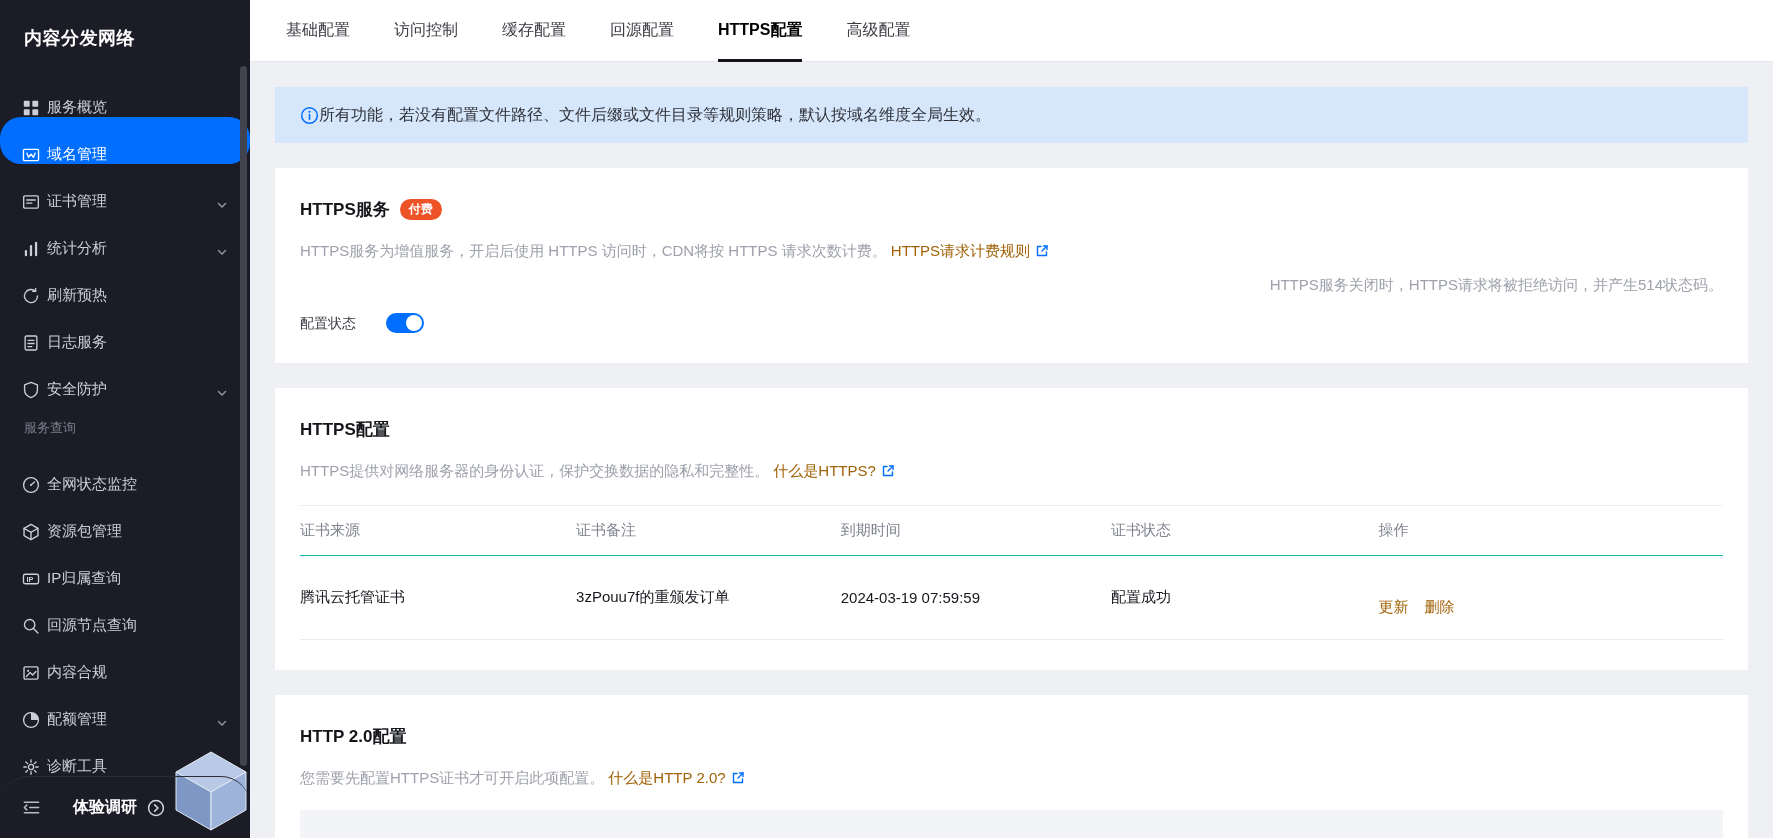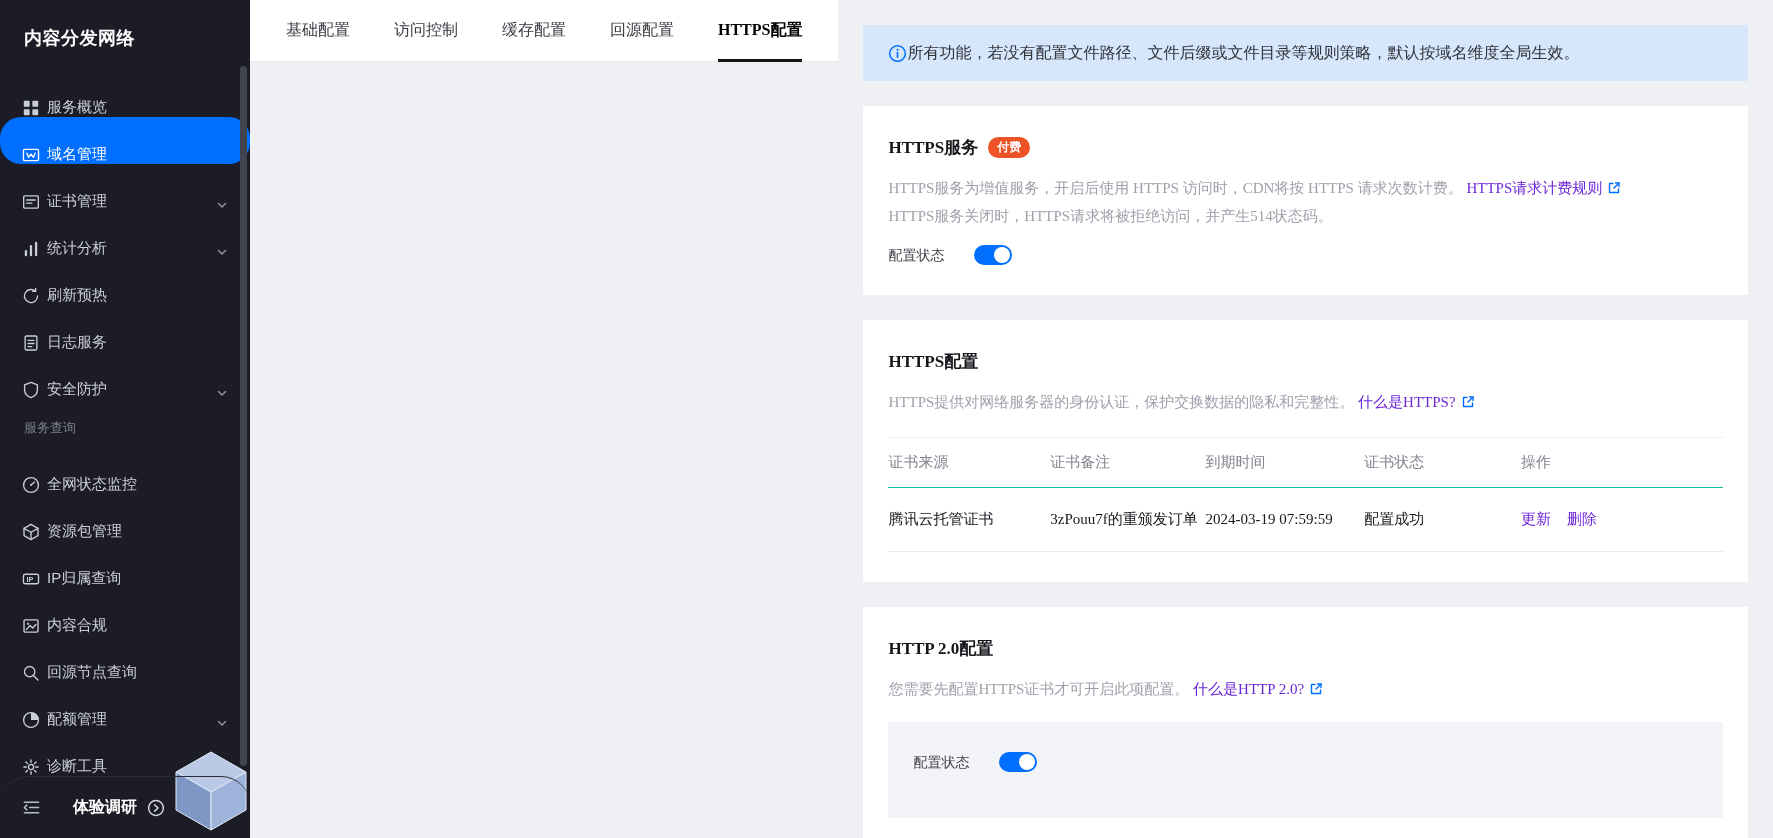--- a/index.html
+++ b/index.html
@@ -23,37 +23,37 @@
   .sb-scroll { position:absolute; top:66px; right:3px; width:7px; height:700px; background:#41434f; border-radius:4px; }
   .sb-footer { position:absolute; left:0; right:0; bottom:0; height:62px; border-top:1px solid #2b2d39; display:flex; align-items:center; padding:0 22px; gap:32px; z-index:4;border-radius:29px; }
   .collapse-btn { display:flex; cursor:pointer; color:#b9bcc7; }
   .collapse-btn svg { width:19px; height:19px; }
   .survey { display:flex; align-items:center; gap:10px; font-size:16px; font-weight:700; color:#fff; cursor:pointer; }
   .survey .circle-ic { display:flex; color:#d6d8e0; }
   .survey .circle-ic svg { width:18px; height:18px; }
   .cube-deco { position:absolute; right:-4px; bottom:2px; z-index:3; pointer-events:none; }
 
   
-  .main { flex:1; display:flex; flex-direction:row; min-width:0;font-family:Liberation Serif, serif; }
+  .main { flex:1; display:flex; flex-direction:column; min-width:0; }
   .tabbar { background:#fff; height:62px; display:flex; align-items:stretch; padding:0 14px; border-bottom:1px solid #e7e8ee; flex-shrink:0; }
   .tab { display:flex; align-items:center; padding:0 22px; font-size:16px; color:#3c3c44; cursor:pointer; position:relative; }
   .tab.active { color:#000; font-weight:700; }
   .tab.active::after { content:""; position:absolute; left:22px; right:22px; bottom:-1px; height:3px; background:#15161a; }
 
   .content { flex:1; padding:25px; overflow:hidden; }
   .banner { background:#d6e7fb; height:56px; display:flex; align-items:center; gap:0; padding:0 25px; font-size:16px; color:#30323a; margin-bottom:25px; }
   .banner .info-ic { display:flex; flex-shrink:0; }
 
   .card { background:#fff; padding:30px 25px; margin-bottom:25px; }
   .card-title-row { display:flex; align-items:center; gap:10px; }
   .card-title { font-size:17px; font-weight:700; color:#14161a; }
   .badge { background:#ee5227; color:#fff; font-size:12px; line-height:1; padding:4px 9px 5px; border-radius:11px; font-weight:700; }
   .desc { margin-top:17px; font-size:15px; color:#9ea1ab; line-height:25px; }
-  .desc.tight { margin-top:3px; }
-  .link { color:#6d28d9; cursor:pointer; }
+  .desc.tight { margin-top:9px;text-align:right; }
+  .link { color:#a16207; cursor:pointer;margin-top:20px; }
   .ext-ic { display:inline-flex; vertical-align:-2px; margin-left:5px; }
   .status-row { margin-top:16px; display:flex; align-items:flex-end; gap:30px; font-size:14px; color:#3e4048; }
   .toggle { width:38px; height:20px; border-radius:10px; background:#006eff; position:relative; cursor:pointer; flex-shrink:0; }
   .toggle::after { content:""; position:absolute; top:2px; left:20px; width:16px; height:16px; border-radius:50%; background:#fff; }
 
   .cert-table { width:100%; border-collapse:collapse; margin-top:22px; }
   .cert-table th { font-weight:400; color:#81858f; font-size:15px; text-align:left; padding:15px 0;
                    border-top:1px solid #eceef2; border-bottom:1px solid #14b8a6; }
   .cert-table td { font-size:15px; color:#16181d; padding:22px 0; border-bottom:1px solid #e9ebf0; }
   .actions { display:flex; gap:16px; }
@@ -192,37 +192,37 @@
           <svg viewBox="0 0 16 16" fill="none" stroke="currentColor" stroke-width="1.2">
               <rect x="1.3" y="3.8" width="13.4" height="8.4" rx="1.5"></rect>
               <text x="4" y="10.7" font-size="6.5" fill="currentColor" stroke="none" font-weight="bold">IP</text>
             </svg>
         </span>
         <span>IP归属查询</span>
       </div>
 
       <div class="sb-item">
         <span class="ic">
+          <svg viewBox="0 0 16 16" fill="none" stroke="currentColor" stroke-width="1.2" stroke-linecap="round">
+              <circle cx="6.8" cy="6.8" r="4.6"></circle>
+              <path d="M10.2 10.2 14.2 14.2"></path>
+            </svg>
+        </span>
+        <span>回源节点查询</span>
+      </div>
+
+      <div class="sb-item">
+        <span class="ic">
           <svg viewBox="0 0 16 16" fill="none" stroke="currentColor" stroke-width="1.2" stroke-linecap="round" stroke-linejoin="round">
               <rect x="1.8" y="2.6" width="12.4" height="10.8" rx="1"></rect>
               <circle cx="5.4" cy="6" r="1" fill="currentColor" stroke="none"></circle>
               <polyline points="3.8 11.2 7.2 7.6 9.4 9.8 12.4 6.6"></polyline>
             </svg>
         </span>
         <span>内容合规</span>
-      </div>
-
-      <div class="sb-item">
-        <span class="ic">
-          <svg viewBox="0 0 16 16" fill="none" stroke="currentColor" stroke-width="1.2" stroke-linecap="round">
-              <circle cx="6.8" cy="6.8" r="4.6"></circle>
-              <path d="M10.2 10.2 14.2 14.2"></path>
-            </svg>
-        </span>
-        <span>回源节点查询</span>
       </div>
 
       <div class="sb-item">
         <span class="ic">
           <svg viewBox="0 0 16 16" fill="none" stroke="currentColor" stroke-width="1.2">
               <circle cx="8" cy="8" r="6.6"></circle>
               <path d="M8 8V1.4A6.6 6.6 0 0 1 14.6 8Z" fill="currentColor" stroke="none"></path>
             </svg>
         </span>
         <span>配额管理</span>
@@ -294,20 +294,23 @@
           <span>访问控制</span>
         </div>
       <div class="tab">
           <span>缓存配置</span>
         </div>
       <div class="tab">
           <span>回源配置</span>
         </div>
       <div class="tab active">
           <span>HTTPS配置</span>
+        </div>
+      <div class="tab">
+          <span>高级配置</span>
         </div>
     </div>
 
     <div class="content">
 
       <div class="banner">
         <span class="info-ic">
           <svg width="19" height="19" viewBox="0 0 18 18" fill="none">
               <circle cx="9" cy="9" r="7.4" stroke="#006eff" stroke-width="1.4"></circle>
               <path d="M9 8.2v4.4" stroke="#006eff" stroke-width="1.5" stroke-linecap="round"></path>

